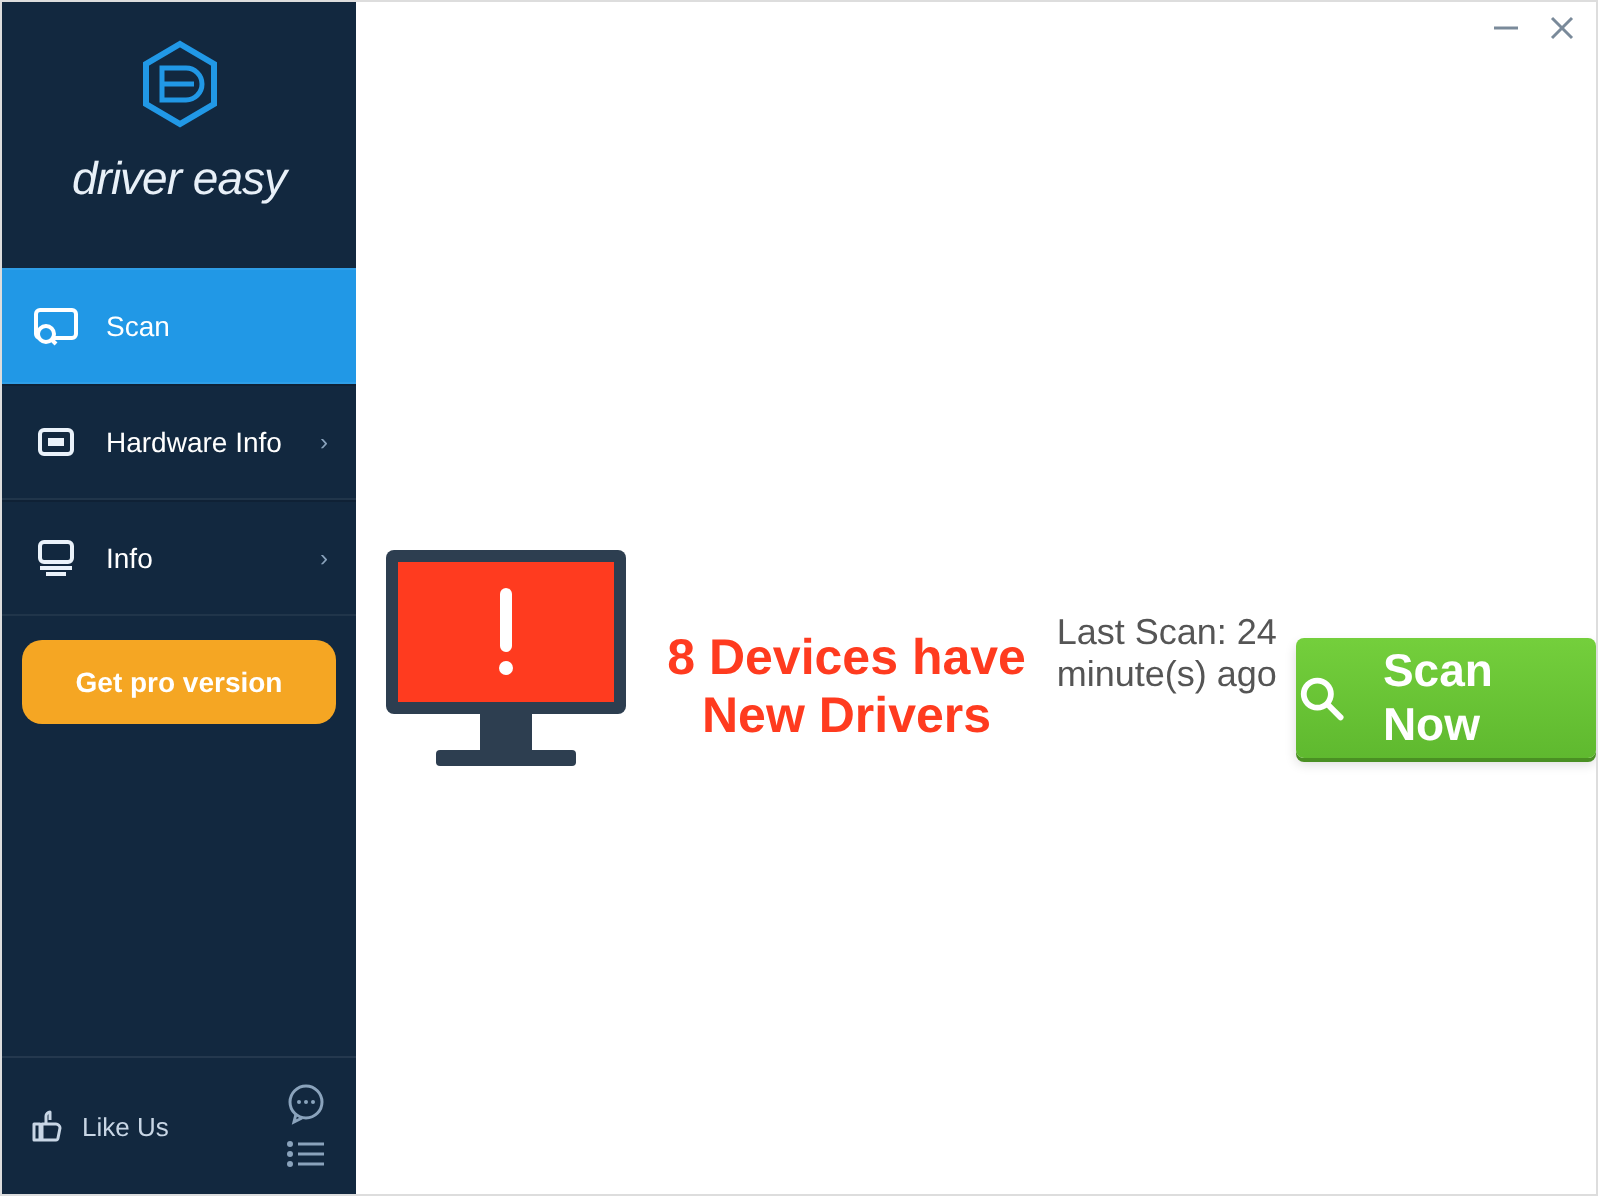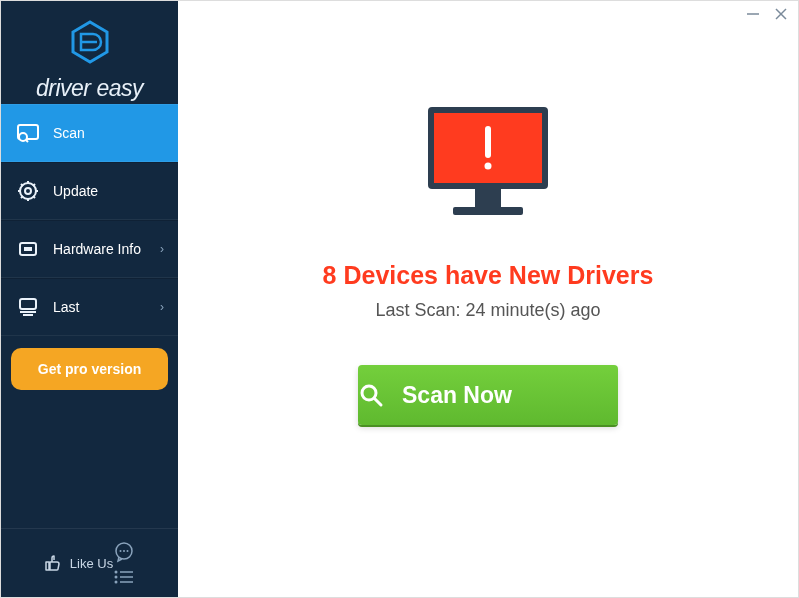--- a/index.html
+++ b/index.html
@@ -1,43 +1,43 @@
 <!DOCTYPE html>
 <html><head>
   <meta charset="utf-8">
   <style>
     * { margin: 0; padding: 0; box-sizing: border-box; font-family: "Segoe UI", Arial, sans-serif; }
     body { width: 799px; height: 598px; background: #fff; border: 1px solid #ddd; display: flex; overflow: hidden; }
     
     .sidebar { width: 177px; background: #12283f; color: #fff; display: flex; flex-direction: column; }
     
-    .logo-area { padding: 18px 0 2px; text-align: center; }
+    .logo-area { padding: 18px 0 31px; text-align: center; }
     .logo-hex { margin: 0 auto 6px; }
     .brand { font-size: 23px; font-style: italic; letter-spacing: -0.5px; font-weight: 400; color: #e8f0f8; }
     .version { font-size: 12px; color: #8aa3bc; margin-top: 2px; }
     
     .nav { flex: 1; }
     .nav-item { display: flex; align-items: center; padding: 0 16px; height: 58px; border-bottom: 1px solid rgba(255,255,255,0.06); border-top: 1px solid rgba(0,0,0,0.15); cursor: pointer; position: relative; font-size: 14px; }
     .nav-item:first-child { border-top: 1px solid rgba(255,255,255,0.06); }
     .nav-item.active { background: #2198e6; }
     .nav-icon { width: 22px; height: 22px; margin-right: 14px; flex-shrink: 0; display: flex; align-items: center; justify-content: center; }
     .nav-chevron { position: absolute; right: 14px; color: #8aa3bc; font-size: 12px; }
     
     .pro-button { margin: 12px 10px 0; background: #f5a623; color: #fff; padding: 13px 0; text-align: center; font-size: 14px; font-weight: bold; border-radius: 10px; cursor: pointer; }
     
-    .bottom-bar { display: flex; align-items: center; justify-content: center; padding: 12px 14px; border-top: 1px solid rgba(255,255,255,0.08); }
+    .bottom-bar { display: flex; align-items: center; justify-content: space-between; padding: 12px 14px; border-top: 1px solid rgba(255,255,255,0.08); }
     .like-btn { display: flex; align-items: center; gap: 8px; font-size: 13px; color: #c8d6e5; cursor: pointer; }
     .bottom-icons { display: flex; flex-direction: column; gap: 6px; align-items: flex-end; }
     .circ-icon { cursor: pointer; }
     
     .main { flex: 1; background: #fff; position: relative; display: flex; flex-direction: column; }
     .titlebar { display: flex; justify-content: flex-end; align-items: center; padding: 6px 10px 0 0; gap: 14px; }
     .titlebar-btn { cursor: pointer; color: #7a8a9a; }
     
-    .content { flex: 1; display: flex; flex-direction: column; align-items: center; justify-content: flex-start; padding-top: 80px; }
+    .content { flex: 1; display: flex; align-items: center; justify-content: flex-start; padding-top: 80px; }
     .monitor-area { margin-bottom: 26px; }
     .headline { font-size: 25px; font-weight: bold; color: #ff3b1f; margin-bottom: 10px; text-align: center; }
     .subline { font-size: 18px; color: #555; text-align: center; margin-bottom: 44px; }
     .scan-btn { width: 260px; height: 60px; background: linear-gradient(to bottom, #74cf3c, #5fb92f); border-radius: 4px; display: flex; align-items: center; gap: 18px; color: #fff; font-size: 23px; font-weight: bold; cursor: pointer; box-shadow: 0 2px 0 #4a9023, 0 3px 6px rgba(0,0,0,0.15); }
   </style>
 </head>
 <body>
 
 <div class="sidebar">
   <div class="logo-area">
@@ -56,45 +56,35 @@
             <rect x="1" y="3" width="20" height="14" rx="2" fill="none" stroke="#fff" stroke-width="2"></rect>
             <circle cx="6" cy="15" r="4" fill="#2198e6" stroke="#fff" stroke-width="2"></circle>
             <line x1="9" y1="18" x2="11" y2="20" stroke="#fff" stroke-width="2"></line>
           </svg>
       </span>
       <span>Scan</span>
     </div>
     <div class="nav-item">
       <span class="nav-icon">
         <svg width="22" height="22" viewBox="0 0 22 22">
-            <circle cx="11" cy="11" r="8" fill="none" stroke="#eaf2fa" stroke-width="2"></circle>
-            <circle cx="11" cy="11" r="3" fill="none" stroke="#eaf2fa" stroke-width="2"></circle>
-            <path d="M11 1v3M11 18v3M1 11h3M18 11h3M4 4l2 2M16 16l2 2M18 4l-2 2M4 18l2-2" stroke="#eaf2fa" stroke-width="2"></path>
-          </svg>
-      </span>
-      <span>Update</span>
-    </div>
-    <div class="nav-item">
-      <span class="nav-icon">
-        <svg width="22" height="22" viewBox="0 0 22 22">
             <rect x="3" y="5" width="16" height="12" rx="2" fill="none" stroke="#eaf2fa" stroke-width="2"></rect>
             <rect x="7" y="9" width="8" height="4" fill="#eaf2fa"></rect>
           </svg>
       </span>
       <span>Hardware Info</span>
       <span class="nav-chevron">›</span>
     </div>
     <div class="nav-item">
       <span class="nav-icon">
         <svg width="22" height="22" viewBox="0 0 22 22">
             <rect x="3" y="3" width="16" height="10" rx="2" fill="none" stroke="#eaf2fa" stroke-width="2"></rect>
             <path d="M3 16h16M6 19h10" stroke="#eaf2fa" stroke-width="2"></path>
           </svg>
       </span>
-      <span>Last</span>
+      <span>Info</span>
       <span class="nav-chevron">›</span>
     </div>
     <div class="pro-button">Get pro version</div>
   </div>
 
   <div class="bottom-bar">
     <div class="like-btn">
       <svg width="18" height="18" viewBox="0 0 18 18">
           <path d="M2 8h3v8H2zM6 8h7c1 0 2 1 2 2l-1 5c0 .5-.5 1-1 1H6zM8 8V4c0-1 1-2 2-2v4" fill="none" stroke="#c8d6e5" stroke-width="1.5" stroke-linejoin="round"></path>
         </svg>

